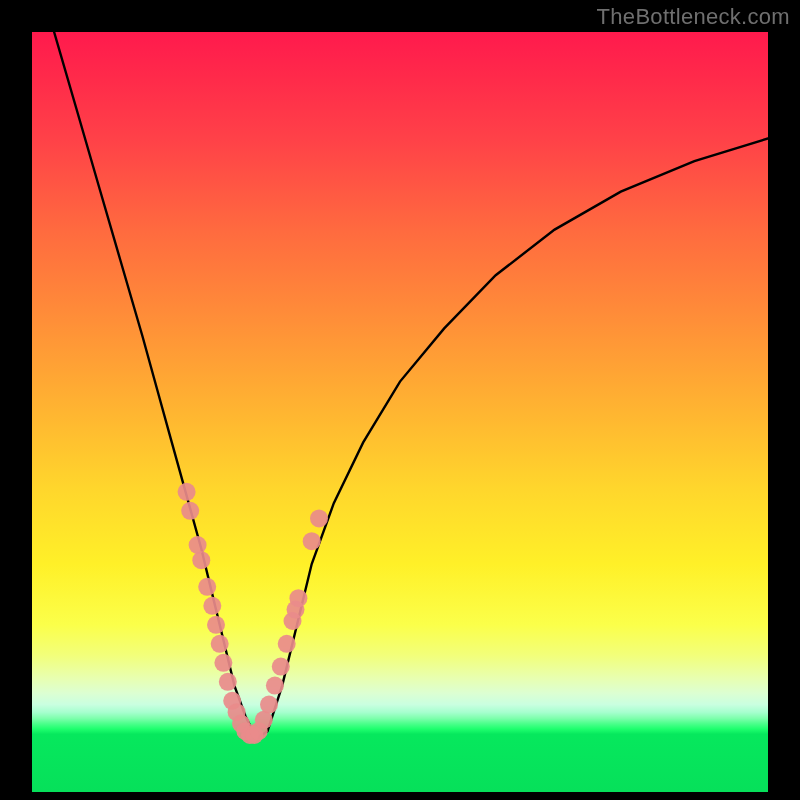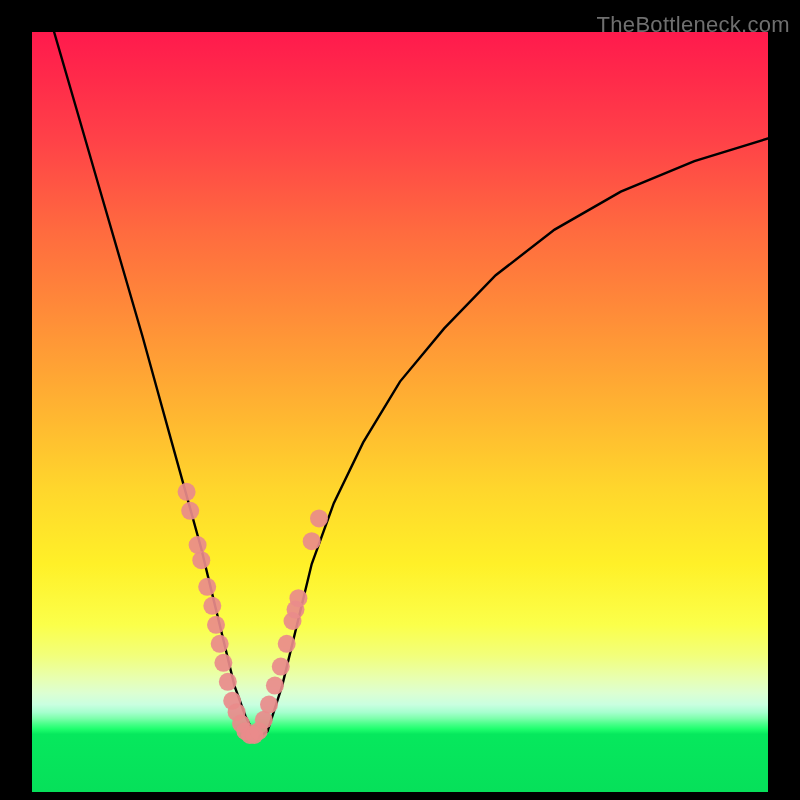--- a/index.html
+++ b/index.html
@@ -55,21 +55,20 @@
   }
   .watermark {
     position: absolute;
     top: 4px;
     right: 10px;
     color: #6f6f6f;
     font-size: 22px;
     font-weight: 500;
     letter-spacing: 0.3px;
     user-select: none;
-    margin-top: 8px;
   }
   svg.curve {
     position: absolute;
     inset: 0;
   }
 </style>
 </head>
 <body>
 
 <div class="frame">

